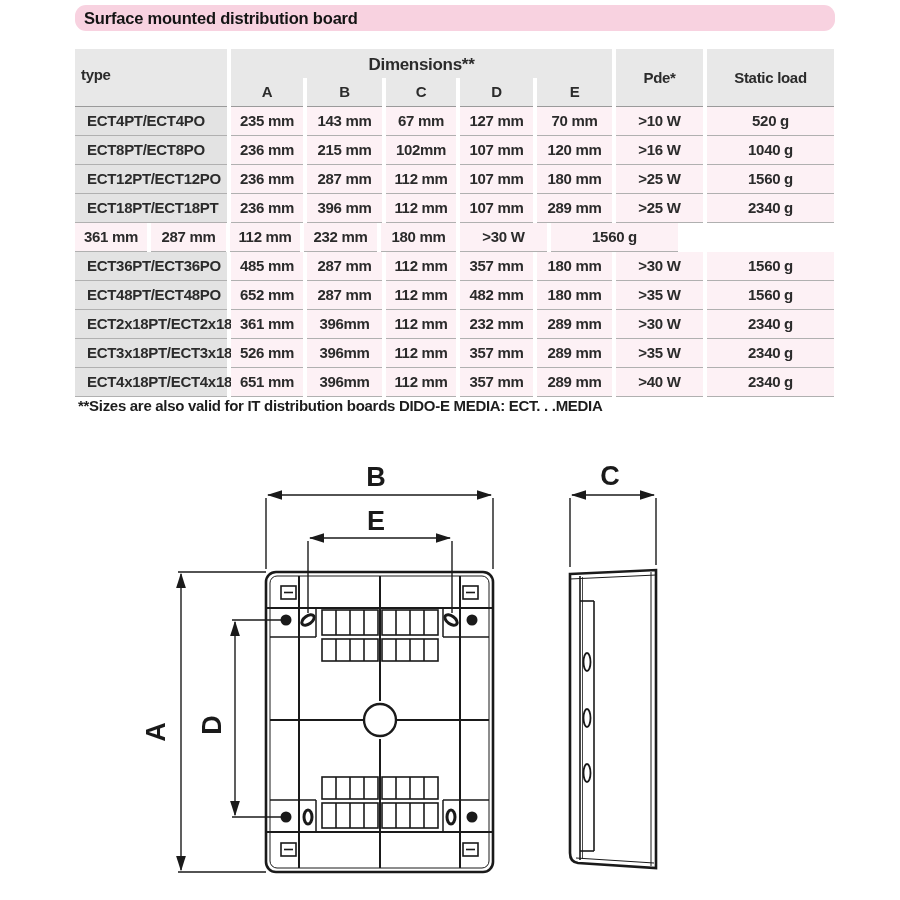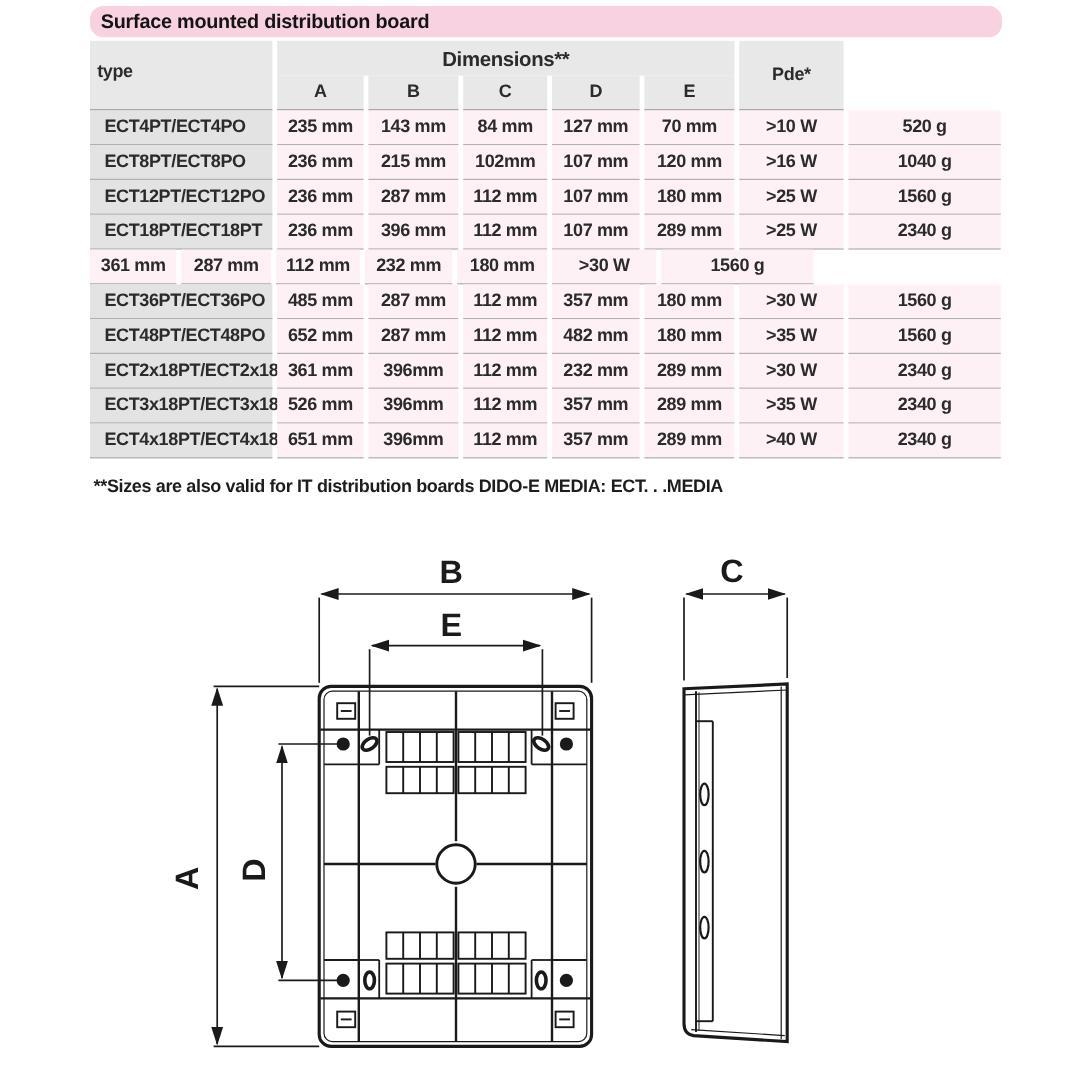--- a/index.html
+++ b/index.html
@@ -4,21 +4,21 @@
 <style>
   html,body{margin:0;padding:0;background:#ffffff;}
   .page{
     position:relative;width:900px;height:900px;background:#ffffff;overflow:hidden;
     font-family:"Liberation Sans", sans-serif;color:#2b2b2b;
   }
   
   .tbl{position:absolute;left:75px;top:5px;width:760px;font-weight:bold;letter-spacing:-0.3px;}
   .title-bar{
     height:26px;background:#f8d2e0;color:#141414;
-    font-size:16.5px;line-height:26px;padding-left:9px;margin-bottom:3px;
+    font-size:16.5px;line-height:26px;padding-left:9px;margin-bottom:18px;
     letter-spacing:-0.2px;
     border-radius:11px;
   }
   .hdr{display:flex;gap:4px;}
   .hcell{box-sizing:border-box;background:#e8e8e8;border-bottom:1px solid #9a9a9a;font-size:15px;}
   .hdr-type{width:152px;height:58px;text-align:left;padding:17px 0 0 6px;}
   .dims-wrap{width:381px;display:flex;flex-direction:column;}
   .dims-title{height:29px;background:#e8e8e8;text-align:center;line-height:31px;font-size:17px;}
   .dims-sub{display:flex;gap:4px;height:29px;}
   .dims-sub .hcell{text-align:center;line-height:27px;}
@@ -53,27 +53,28 @@
         <div class="dims-title">Dimensions**</div>
         <div class="dims-sub">
           <div class="hcell c-a">A</div>
           <div class="hcell c-b">B</div>
           <div class="hcell c-c">C</div>
           <div class="hcell c-d">D</div>
           <div class="hcell c-e">E</div>
         </div>
       </div>
       <div class="hcell hdr-pde">Pde*</div>
+      <div class="hcell hdr-load">Static load</div>
     </div>
 
     <div class="row">
       <div class="cell t">ECT4PT/ECT4PO</div>
       <div class="cell c-a">235 mm</div>
       <div class="cell c-b">143 mm</div>
-      <div class="cell c-c">84 mm</div>
+      <div class="cell c-c">67 mm</div>
       <div class="cell c-d">127 mm</div>
       <div class="cell c-e">70 mm</div>
       <div class="cell c-pde">&gt;10 W</div>
       <div class="cell c-load">520 g</div>
     </div>
     <div class="row">
       <div class="cell t">ECT8PT/ECT8PO</div>
       <div class="cell c-a">236 mm</div>
       <div class="cell c-b">215 mm</div>
       <div class="cell c-c">102mm</div>

